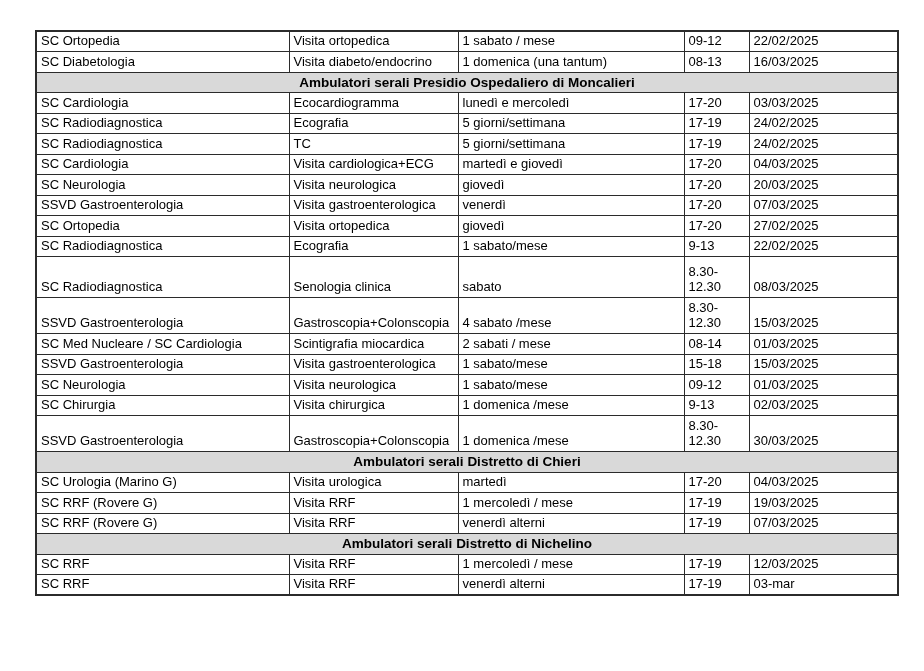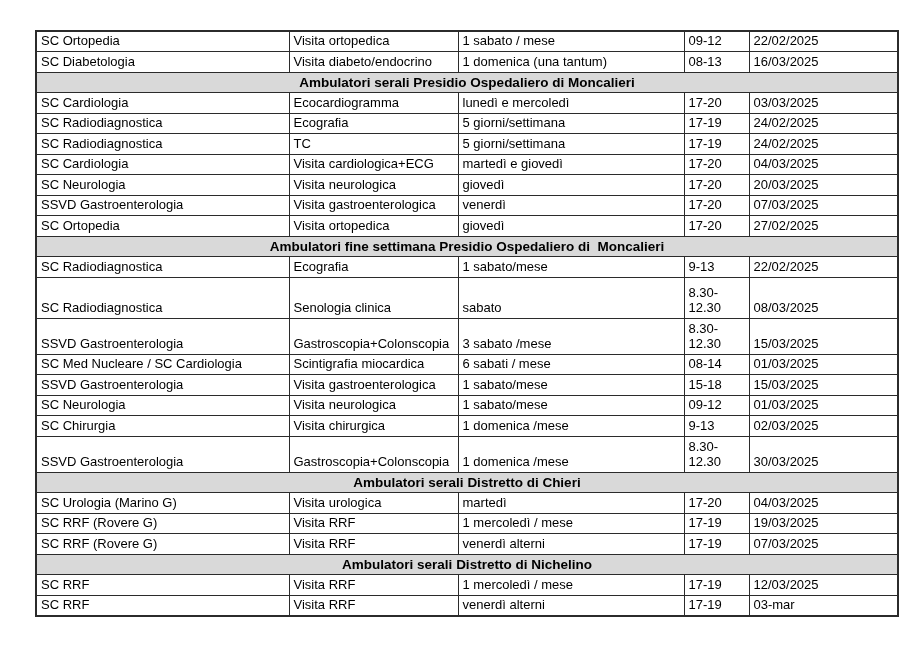--- a/index.html
+++ b/index.html
@@ -108,50 +108,47 @@
           <td class="col-orario">17-20</td>
           <td class="col-data">07/03/2025</td>
         </tr>
         <tr>
           <td class="col-reparto">SC Ortopedia</td>
           <td class="col-prestazione">Visita ortopedica</td>
           <td class="col-frequenza">giovedì</td>
           <td class="col-orario">17-20</td>
           <td class="col-data">27/02/2025</td>
         </tr>
-        <tr class="section-row">
-          <th colspan="5">Ambulatori fine settimana Presidio Ospedaliero di  Moncalieri</th>
-        </tr>
         <tr>
           <td class="col-reparto">SC Radiodiagnostica</td>
           <td class="col-prestazione">Ecografia</td>
           <td class="col-frequenza">1 sabato/mese</td>
           <td class="col-orario">9-13</td>
           <td class="col-data">22/02/2025</td>
         </tr>
         <tr style="height: 41px;">
           <td class="col-reparto">SC Radiodiagnostica</td>
           <td class="col-prestazione">Senologia clinica</td>
           <td class="col-frequenza">sabato</td>
           <td class="col-orario">8.30-
 12.30</td>
           <td class="col-data">08/03/2025</td>
         </tr>
         <tr style="height: 36px;">
           <td class="col-reparto">SSVD Gastroenterologia</td>
           <td class="col-prestazione">Gastroscopia+Colonscopia</td>
-          <td class="col-frequenza">3 sabato /mese</td>
+          <td class="col-frequenza">4 sabato /mese</td>
           <td class="col-orario">8.30-
 12.30</td>
           <td class="col-data">15/03/2025</td>
         </tr>
         <tr>
           <td class="col-reparto">SC Med Nucleare / SC Cardiologia</td>
           <td class="col-prestazione">Scintigrafia miocardica</td>
-          <td class="col-frequenza">6 sabati / mese</td>
+          <td class="col-frequenza">2 sabati / mese</td>
           <td class="col-orario">08-14</td>
           <td class="col-data">01/03/2025</td>
         </tr>
         <tr>
           <td class="col-reparto">SSVD Gastroenterologia</td>
           <td class="col-prestazione">Visita gastroenterologica</td>
           <td class="col-frequenza">1 sabato/mese</td>
           <td class="col-orario">15-18</td>
           <td class="col-data">15/03/2025</td>
         </tr>

